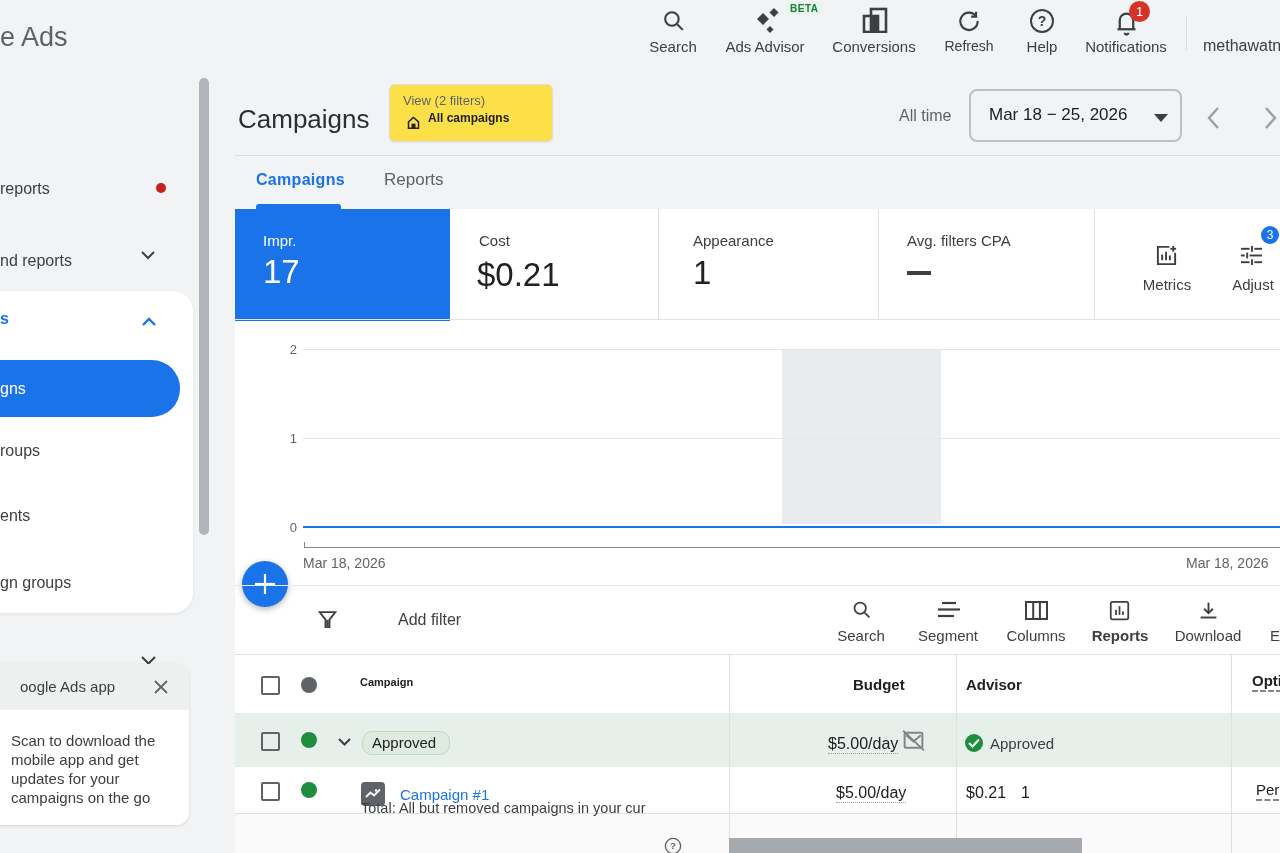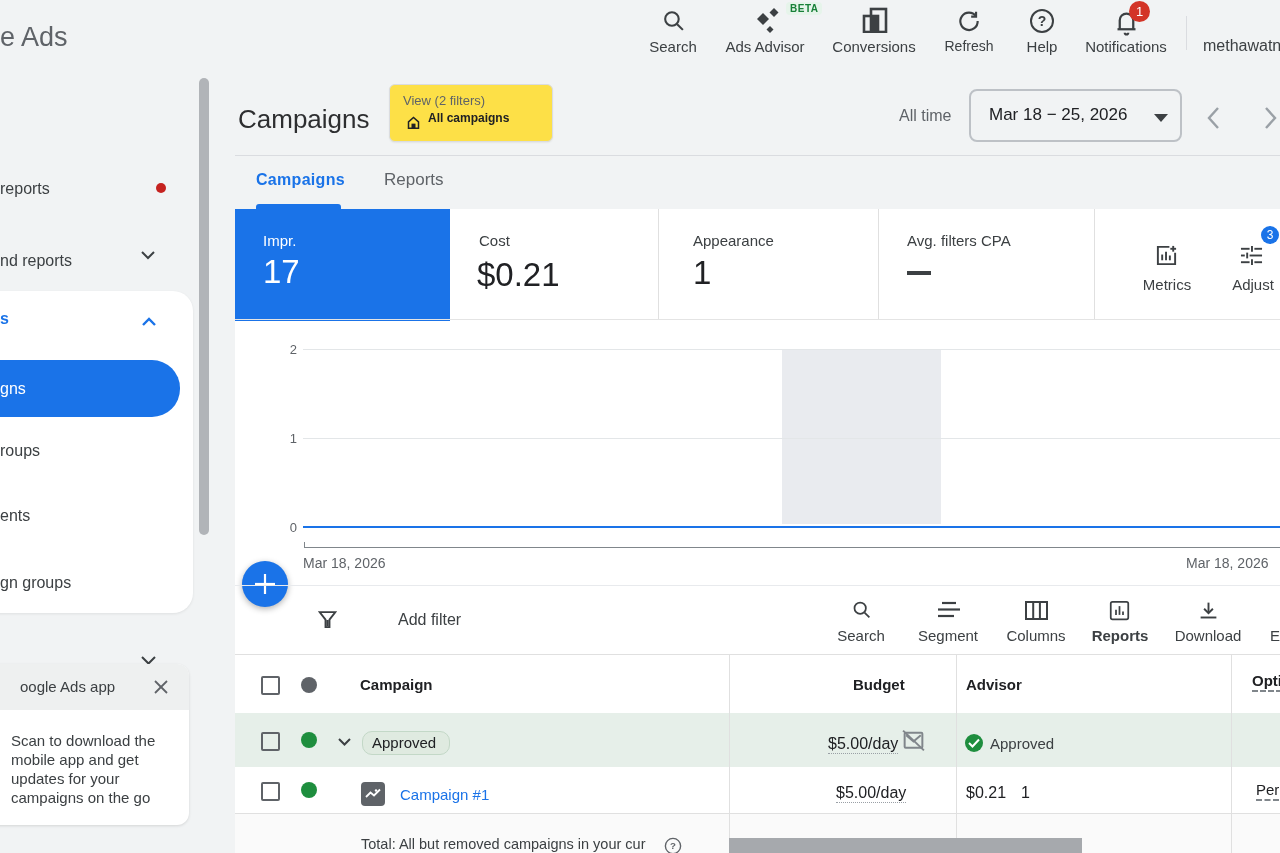--- a/index.html
+++ b/index.html
@@ -245,21 +245,21 @@
     <path d="M7 10 L12 15 L17 10"></path>
     <path d="M3 20 H21"></path>
   </svg>
 <div class="abs" style="left:1158px;top:627px;width:100px;text-align:center;font-size:15px;">Download</div>
 <div class="abs" style="left:1270px;top:627px;font-size:15px;">E</div>
 
 <div class="abs" style="left:235px;top:654px;width:1045px;height:1px;background:#e0e0e0;"></div>
 
 <div class="abs" style="left:261px;top:676px;width:15px;height:15px;border:2px solid #5f6368;border-radius:2px;"></div>
 <div class="abs" style="left:301px;top:677px;width:16px;height:16px;border-radius:50%;background:#5f6368;"></div>
-<div class="abs" style="left:360px;top:676px;font-size:15px;font-weight:bold;color:#202124;">Campaign</div>
+<div class="abs" style="left:360px;top:676px;font-size:11px;font-weight:bold;color:#202124;">Campaign</div>
 <div class="abs" style="left:853px;top:676px;width:47px;font-size:15px;font-weight:bold;color:#202124;">Budget</div>
 <div class="abs" style="left:966px;top:676px;font-size:15px;font-weight:bold;color:#202124;">Advisor</div>
 <div class="abs" style="left:1252px;top:672px;font-size:15px;font-weight:bold;color:#202124;border-bottom:2px dashed #80868b;padding-bottom:1px;">Opti</div>
 
 <div class="abs" style="left:235px;top:713px;width:1045px;height:54px;background:#e6efe9;"></div>
 <div class="abs" style="left:261px;top:732px;width:15px;height:15px;border:2px solid #5f6368;border-radius:2px;"></div>
 <div class="abs" style="left:301px;top:732px;width:16px;height:16px;border-radius:50%;background:#1e8e3e;"></div>
 <svg class="abs" style="left:337px;top:737px;" width="15" height="10" viewBox="0 0 15 10" fill="none" stroke="#3c4043" stroke-width="2">
     <path d="M2 2 L7.5 7.5 L13 2"></path>
   </svg>
@@ -288,21 +288,21 @@
 </div>
 <div class="abs" style="left:400px;top:786px;font-size:15px;color:#1a73e8;">Campaign #1</div>
 <div class="abs" style="left:836px;top:784px;font-size:16px;color:#202124;border-bottom:1px dotted #9aa0a6;">$5.00/day</div>
 <div class="abs" style="left:966px;top:784px;font-size:16px;color:#202124;">$0.21</div>
 <div class="abs" style="left:1021px;top:784px;font-size:16px;color:#202124;">1</div>
 <div class="abs" style="left:1256px;top:781px;font-size:15px;color:#202124;border-bottom:2px dashed #80868b;padding-bottom:1px;">Per</div>
 
 <div class="abs" style="left:235px;top:813px;width:1045px;height:1px;background:#e0e0e0;"></div>
 
 <div class="abs" style="left:235px;top:814px;width:1045px;height:39px;background:#fafafa;"></div>
-<div class="abs" style="left:361px;top:836px;font-size:14.5px;color:#3c4043;">Total: All but removed campaigns in your cur</div>
+<div class="abs" style="left:361px;top:800px;font-size:14.5px;color:#3c4043;">Total: All but removed campaigns in your cur</div>
 <svg class="abs" style="left:664px;top:837px;" width="18" height="18" viewBox="0 0 26 26" fill="none">
     <circle cx="13" cy="13" r="11" stroke="#5f6368" stroke-width="2"></circle>
     <text x="13" y="18" font-size="14" font-weight="bold" fill="#5f6368" text-anchor="middle" font-family="Liberation Sans">?</text>
   </svg>
 
 <div class="abs" style="left:729px;top:654px;width:1px;height:199px;background:#e0e0e0;"></div>
 <div class="abs" style="left:956px;top:654px;width:1px;height:199px;background:#e0e0e0;"></div>
 <div class="abs" style="left:1231px;top:654px;width:1px;height:199px;background:#e0e0e0;"></div>
 
 <div class="abs" style="left:729px;top:838px;width:353px;height:15px;background:#a6a9ad;"></div>

